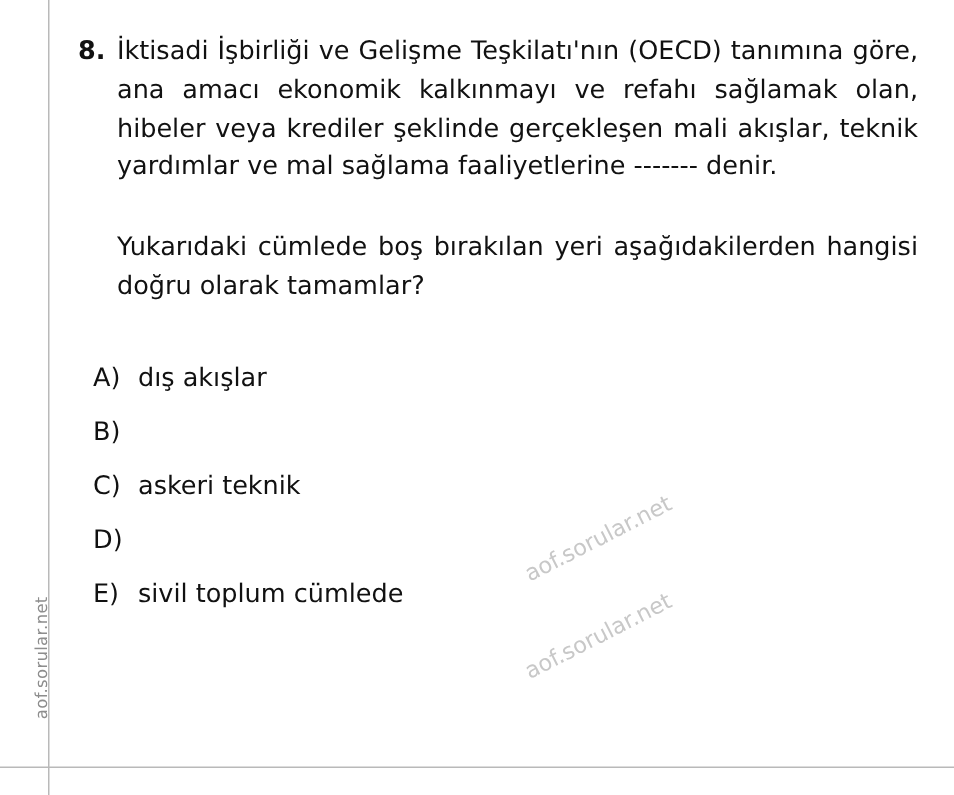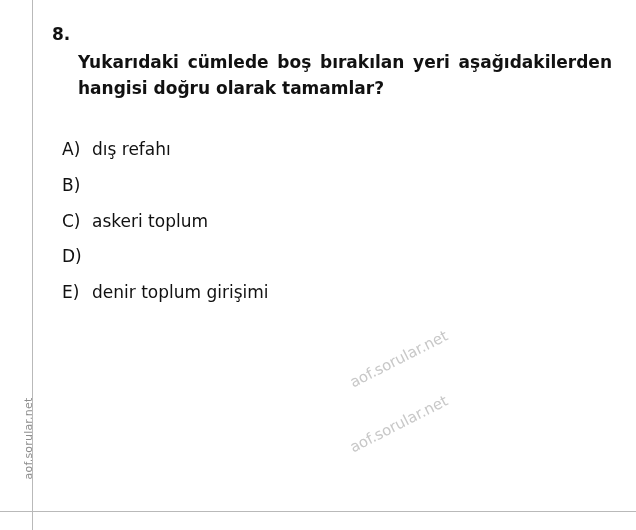--- a/index.html
+++ b/index.html
@@ -98,21 +98,21 @@
   .q-text {
     font-size: 17px;
     line-height: 1.52;
     text-align: justify;
     text-justify: inter-word;
     margin: 0;
   }
 
   .q-prompt {
     font-size: 17px;
-    font-weight: bold;
+    font-weight: normal;
     line-height: 1.52;
     text-align: justify;
     text-justify: inter-word;
     margin: 0;
     padding-top: 28px;
   }
 
   .options {
     padding-top: 30px;
   }
@@ -146,39 +146,40 @@
 
   <div class="side-watermark">aof.sorular.net</div>
 
   <div class="watermark wm1">aof.sorular.net</div>
   <div class="watermark wm2">aof.sorular.net</div>
 
   <div class="question">
     <div class="q-row">
       <div class="q-number">8.</div>
       <div class="q-body">
+        <p class="q-text">İktisadi İşbirliği ve Gelişme Teşkilatı'nın (OECD) tanımına göre, ana amacı ekonomik kalkınmayı ve refahı sağlamak olan, hibeler veya krediler şeklinde gerçekleşen mali akışlar, teknik yardımlar ve mal sağlama faaliyetlerine ------- denir.</p>
         <p class="q-prompt">Yukarıdaki cümlede boş bırakılan yeri aşağıdakilerden hangisi doğru olarak tamamlar?</p>
       </div>
     </div>
 
     <div class="options">
       <div class="option">
         <span class="opt-letter">A)</span>
-        <span class="opt-text">dış refahı</span>
+        <span class="opt-text">dış akışlar</span>
       </div>
       <div class="option">
         <span class="opt-letter">B)</span>
       </div>
       <div class="option">
         <span class="opt-letter">C)</span>
-        <span class="opt-text">askeri toplum</span>
+        <span class="opt-text">askeri teknik</span>
       </div>
       <div class="option">
         <span class="opt-letter">D)</span>
       </div>
       <div class="option">
         <span class="opt-letter">E)</span>
-        <span class="opt-text">denir toplum girişimi</span>
+        <span class="opt-text">sivil toplum cümlede</span>
       </div>
     </div>
   </div>
 
 </div>
 
 </body></html>

